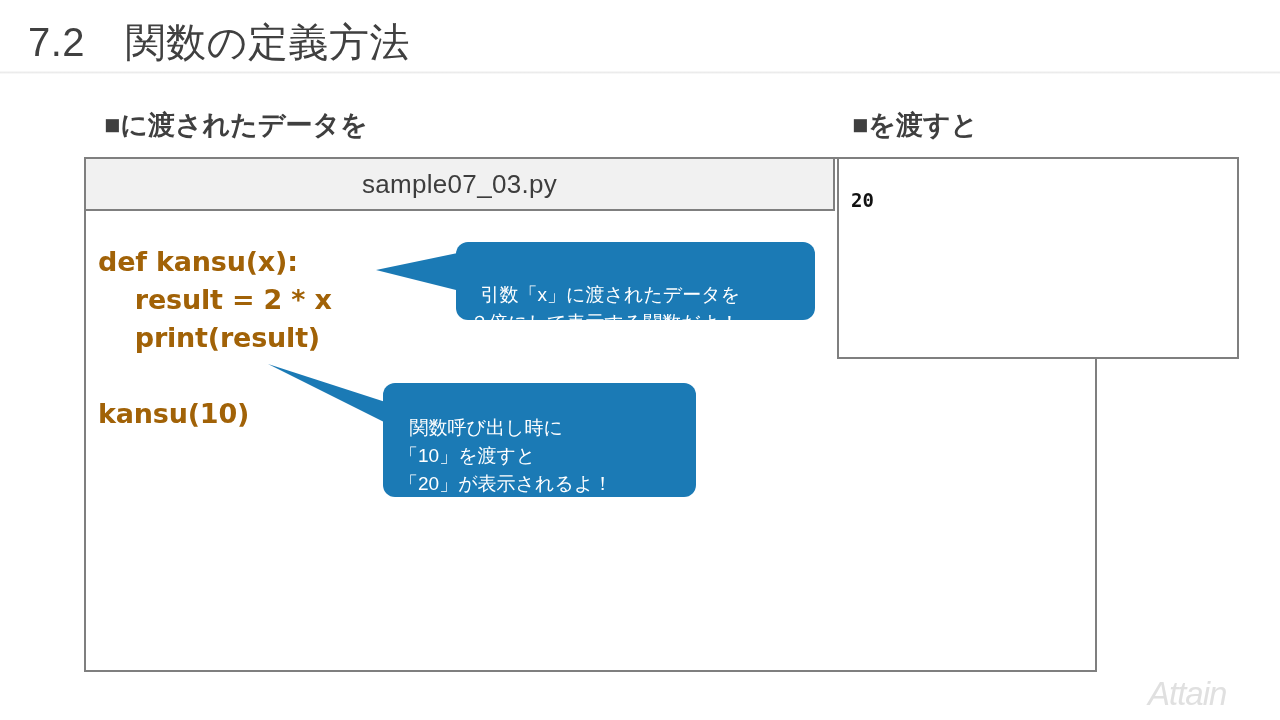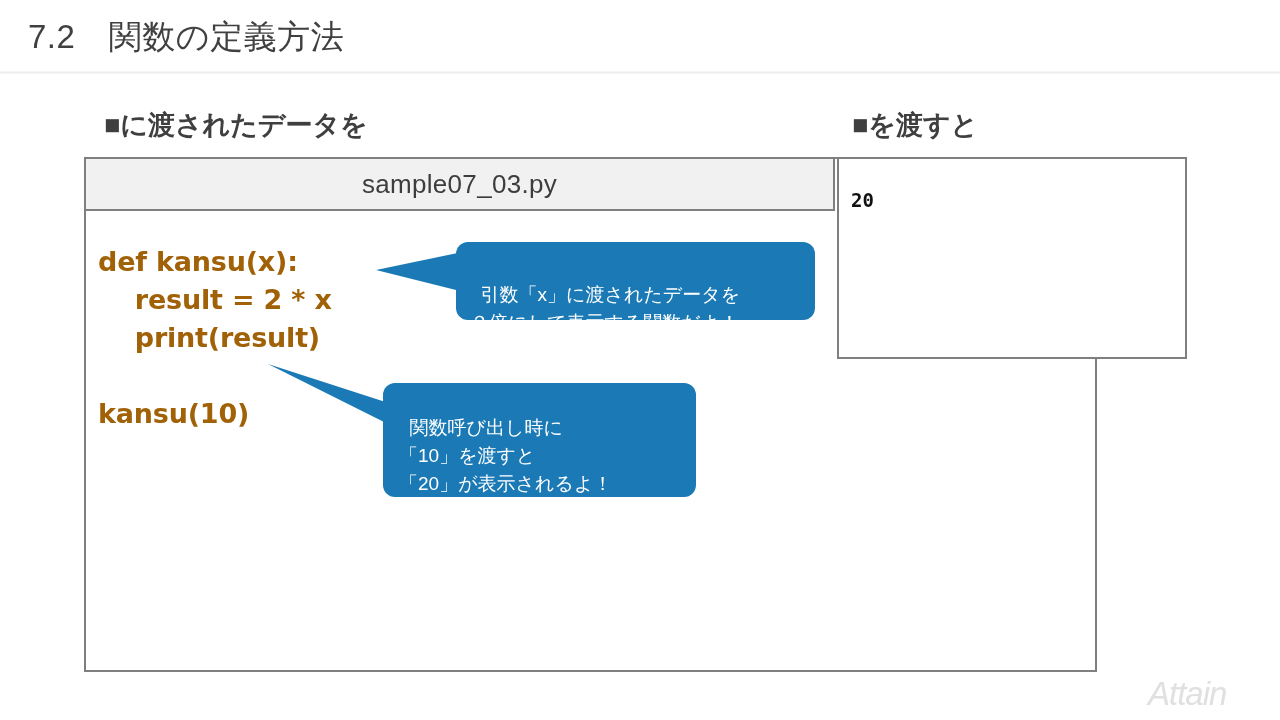--- a/index.html
+++ b/index.html
@@ -22,21 +22,21 @@
     left: 0;
     top: 0;
     width: 1280px;
     height: 73px;
     background: #ffffff;
   }
   .slide-title {
     position: absolute;
     left: 28px;
     top: 15px;
-    font-size: 33px;
+    font-size: 40px;
     font-weight: 300;
     color: #404040;
     letter-spacing: 0.5px;
     white-space: pre;
   }
   .header-rule {
     position: absolute;
     left: 0;
     top: 71px;
     width: 1280px;
@@ -98,21 +98,21 @@
     line-height: 38px;
     white-space: pre;
     letter-spacing: -0.2px;
   }
 
   
   .result-panel {
     position: absolute;
     left: 837px;
     top: 157px;
-    width: 350px;
+    width: 402px;
     height: 202px;
     border: 2px solid #7f7f7f;
     box-sizing: border-box;
     background: #ffffff;
   }
   .result-text {
     position: absolute;
     left: 12px;
     top: 10px;
     font-family: "DejaVu Sans Mono", "Liberation Mono", monospace;

